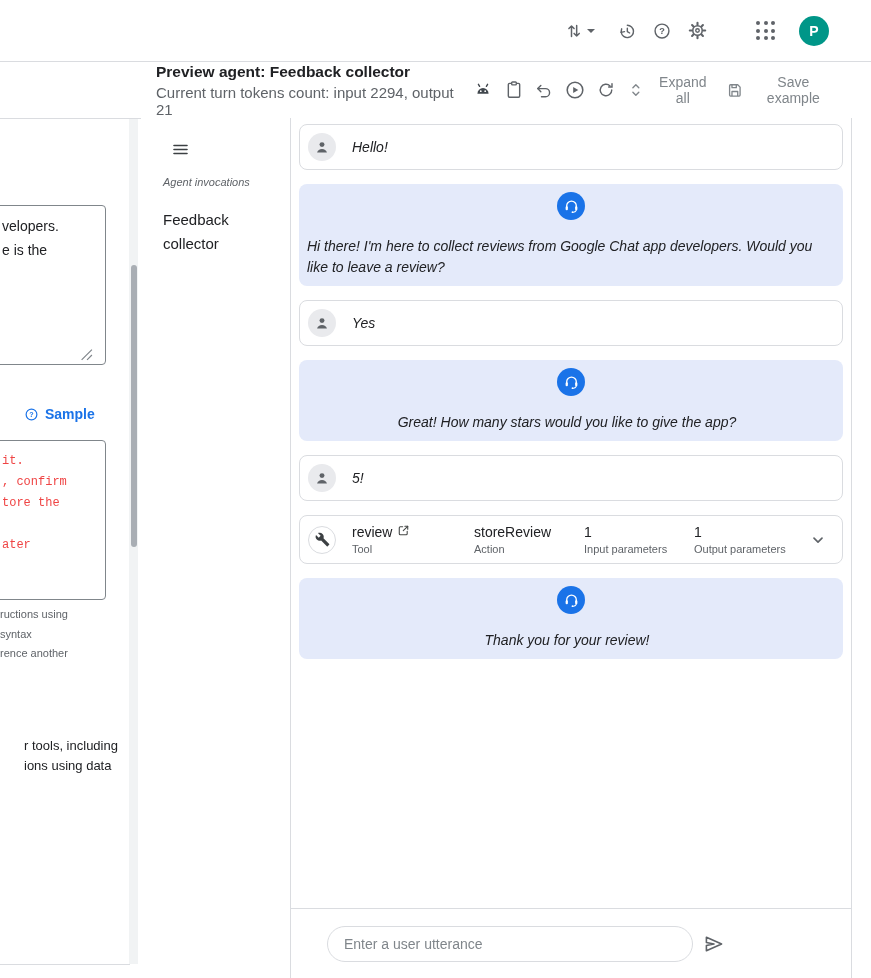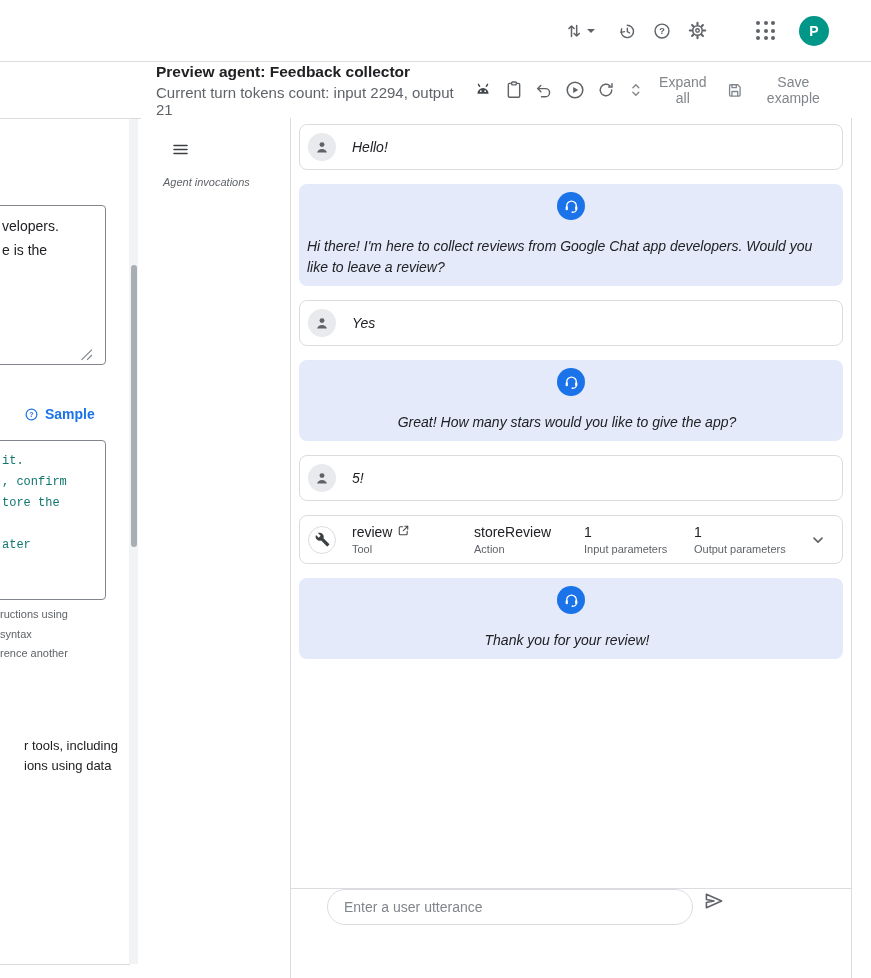--- a/index.html
+++ b/index.html
@@ -33,21 +33,21 @@
     border-radius:4px;background:#fff;box-sizing:border-box;}
   .lp-text{font-size:14px;color:#202124;white-space:nowrap;}
   .goal-f1{left:2px;top:156px;}
   .goal-f2{left:2px;top:180px;}
   .resize-grip{left:80px;top:286px;cursor:nwse-resize;}
   .sample-link{left:24px;top:344px;display:flex;align-items:center;gap:6px;
     color:var(--link-blue,#1a73e8);font-size:14px;font-weight:700;text-decoration:none;cursor:pointer;}
   .code-box{left:-70px;top:378px;width:176px;height:160px;border:1px solid #80868b;
     border-radius:4px;background:#fff;box-sizing:border-box;}
   .lp-code{left:2px;font-family:"Liberation Mono","DejaVu Sans Mono",monospace;font-size:12px;
-    color:#0f766e;white-space:pre;}
+    color:#ef4444;white-space:pre;}
   .c1{top:392px}.c2{top:413px}.c3{top:434px}.c4{top:476px}
   .lp-hint{left:0;font-size:11px;color:#5f6368;white-space:nowrap;}
   .h1{top:546px}.h2{top:566px}.h3{top:585px}
   .lp-foot{left:0;font-size:13px;color:#202124;white-space:nowrap;padding-left:24px;}
   .t1{top:676px}.t2{top:696px}
   .lp-scroll-track{left:129px;top:57px;width:9px;height:845px;background:#f1f3f4;}
   .lp-scroll-thumb{position:absolute;left:1.5px;top:146px;width:6px;height:282px;
     background:#a9aeb4;border-radius:3px;}
 
   
@@ -77,21 +77,21 @@
   .user .msg-avatar{background:var(--user-avatar-bg,#e9eaed);}
   .agent .msg-avatar{background:var(--accent-blue,#1a73e8);}
   .tool .msg-avatar{background:#fff;border:1px solid #dadce0;box-sizing:border-box;}
   .msg-text{font-size:14px;line-height:21px;padding-right:8px;font-style:italic;}
   .tool-col{display:flex;flex-direction:column;gap:3px;width:94px;}
   .tool-col.first{width:106px;}
   .tool-val{font-size:14px;color:#202124;display:flex;gap:5px;}
   .tool-lbl{font-size:11px;color:#5f6368;}
   .chev{margin-left:auto;margin-right:6px;background:none;border:none;padding:0;cursor:pointer;display:flex;}
 
-  .composer{height:90px;flex:none;border-top:1px solid #dadce0;display:flex;
+  .composer{height:70px;flex:none;border-top:1px solid #dadce0;display:flex;align-items:center;
     padding-left:36px;box-sizing:border-box;gap:9px;}
   .utterance-input{width:366px;height:36px;border:1px solid #dadce0;border-radius:18px;
     padding:0 16px;font-size:14px;font-family:inherit;color:#202124;box-sizing:border-box;
     outline:none;background:#fff;}
   .utterance-input::placeholder{color:#80868b;}
   .send-btn{background:none;border:none;padding:0;cursor:pointer;display:flex;}
 </style>
 </head>
 <body>
 
@@ -239,20 +239,21 @@
 
     <div class="preview-body">
 
       <nav class="invocations">
         <button class="icon-btn menu-btn">
           <svg width="19" height="19" viewBox="0 0 24 24" fill="none" stroke="#3c4043" stroke-width="2.1" stroke-linecap="round">
               <path d="M3.8 7h16.4M3.8 12h16.4M3.8 17h16.4"></path>
             </svg>
         </button>
         <div class="inv-label">Agent invocations</div>
+        <div class="inv-agent">Feedback collector</div>
       </nav>
 
       <div class="chat-col">
         <div class="messages">
 
           <div class="msg user">
             <span class="msg-avatar">
               <svg width="18" height="18" viewBox="0 0 24 24" fill="#5f6368">
                   <circle cx="12" cy="8.8" r="3.3"></circle>
                   <path d="M5.4 19.4a6.9 6.9 0 0 1 13.2 0z"></path>

